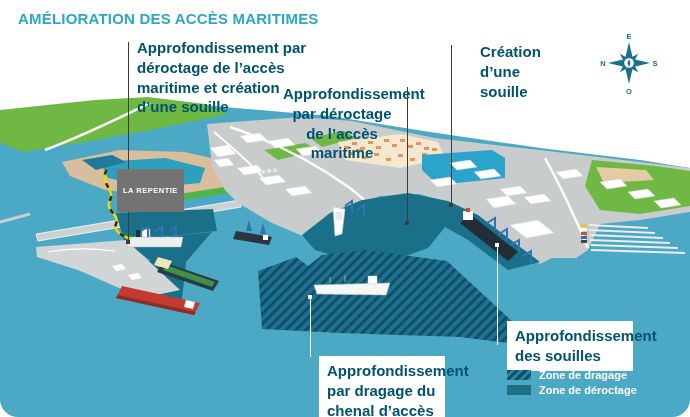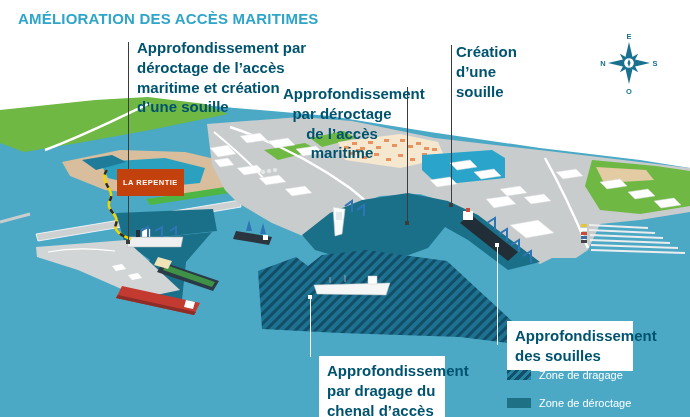--- a/index.html
+++ b/index.html
@@ -1,30 +1,30 @@
 <!DOCTYPE html>
 <html><head>
 <meta charset="utf-8">
 <style>
   html,body{margin:0;padding:0;background:#fff;}
   .stage{position:relative;width:690px;height:417px;background:#ffffff;overflow:hidden;
-         font-family:"Liberation Sans",sans-serif;}
+         font-family:"Liberation Sans",sans-serif;border-radius:18px;}
   .map-svg{position:absolute;left:0;top:0;}
   .title{position:absolute;left:18px;top:10px;margin:0;font-size:15px;font-weight:bold;
          color:#2FA6C9;letter-spacing:.2px;}
   .ann{position:absolute;font-size:15px;font-weight:bold;color:#00536E;line-height:1.32;}
   .ann.right{text-align:center;}
   .ann.box{background:#ffffff;padding:5px 8px;}
   .lead{position:absolute;width:1px;background:#3C3C3C;}
   .lead.white{background:#ffffff;}
   .dot{position:absolute;width:4px;height:4px;background:#3C3C3C;}
   .dot.white{background:#ffffff;}
-  .badge{position:absolute;background:#c2410c;color:#fff;font-size:7.5px;font-weight:bold;
-         letter-spacing:.5px;padding:9px 6px;white-space:nowrap;text-align:right;}
-  .legend{position:absolute;left:507px;top:369px;display:flex;flex-direction:column;gap:16px;}
+  .badge{position:absolute;background:#737373;color:#fff;font-size:7.5px;font-weight:bold;
+         letter-spacing:.5px;padding:17px 6px;white-space:nowrap;text-align:right;}
+  .legend{position:absolute;left:507px;top:369px;display:flex;flex-direction:column;gap:3px;font-weight:bold;}
   .legend-row{display:flex;align-items:center;gap:8px;}
   .sw{width:24px;height:10px;flex:0 0 auto;}
   .sw.hatched{background:repeating-linear-gradient(135deg,#134F69 0,#134F69 3px,#2585A5 3px,#2585A5 6px);}
   .sw.solid{background:#1E7184;}
   .legend-label{color:#ffffff;font-size:11px;}
   .compass{position:absolute;left:597px;top:28px;}
 </style>
 </head>
 <body>
 
@@ -247,21 +247,21 @@
   <div class="dot" style="left:449px;top:203px"></div>
 
   <div class="lead white" style="left:310px;top:298px;height:59px"></div>
   <div class="dot white" style="left:308px;top:295px"></div>
 
   <div class="lead white" style="left:497px;top:246px;height:99px"></div>
   <div class="dot white" style="left:495px;top:243px"></div>
 
   <div class="ann" style="left:137px;top:38px;width:180px">Approfondissement par déroctage de l’accès maritime et création d’une souille</div>
   <div class="ann right" style="left:283px;top:84px;width:118px">Approfondissement par déroctage de l’accès maritime</div>
-  <div class="ann" style="left:456px;top:42px;width:90px">Création d’une souille</div>
+  <div class="ann" style="left:480px;top:42px;width:90px">Création d’une souille</div>
   <div class="ann box" style="left:507px;top:321px;width:110px">Approfondissement des souilles</div>
   <div class="ann box" style="left:319px;top:356px;width:110px">Approfondissement par dragage du chenal d’accès</div>
 
   <div class="badge" style="left:117px;top:169px">LA REPENTIE</div>
 
   <div class="legend">
     <div class="legend-row">
       <span class="sw hatched"></span>
       <span class="legend-label">Zone de dragage</span>
     </div>

